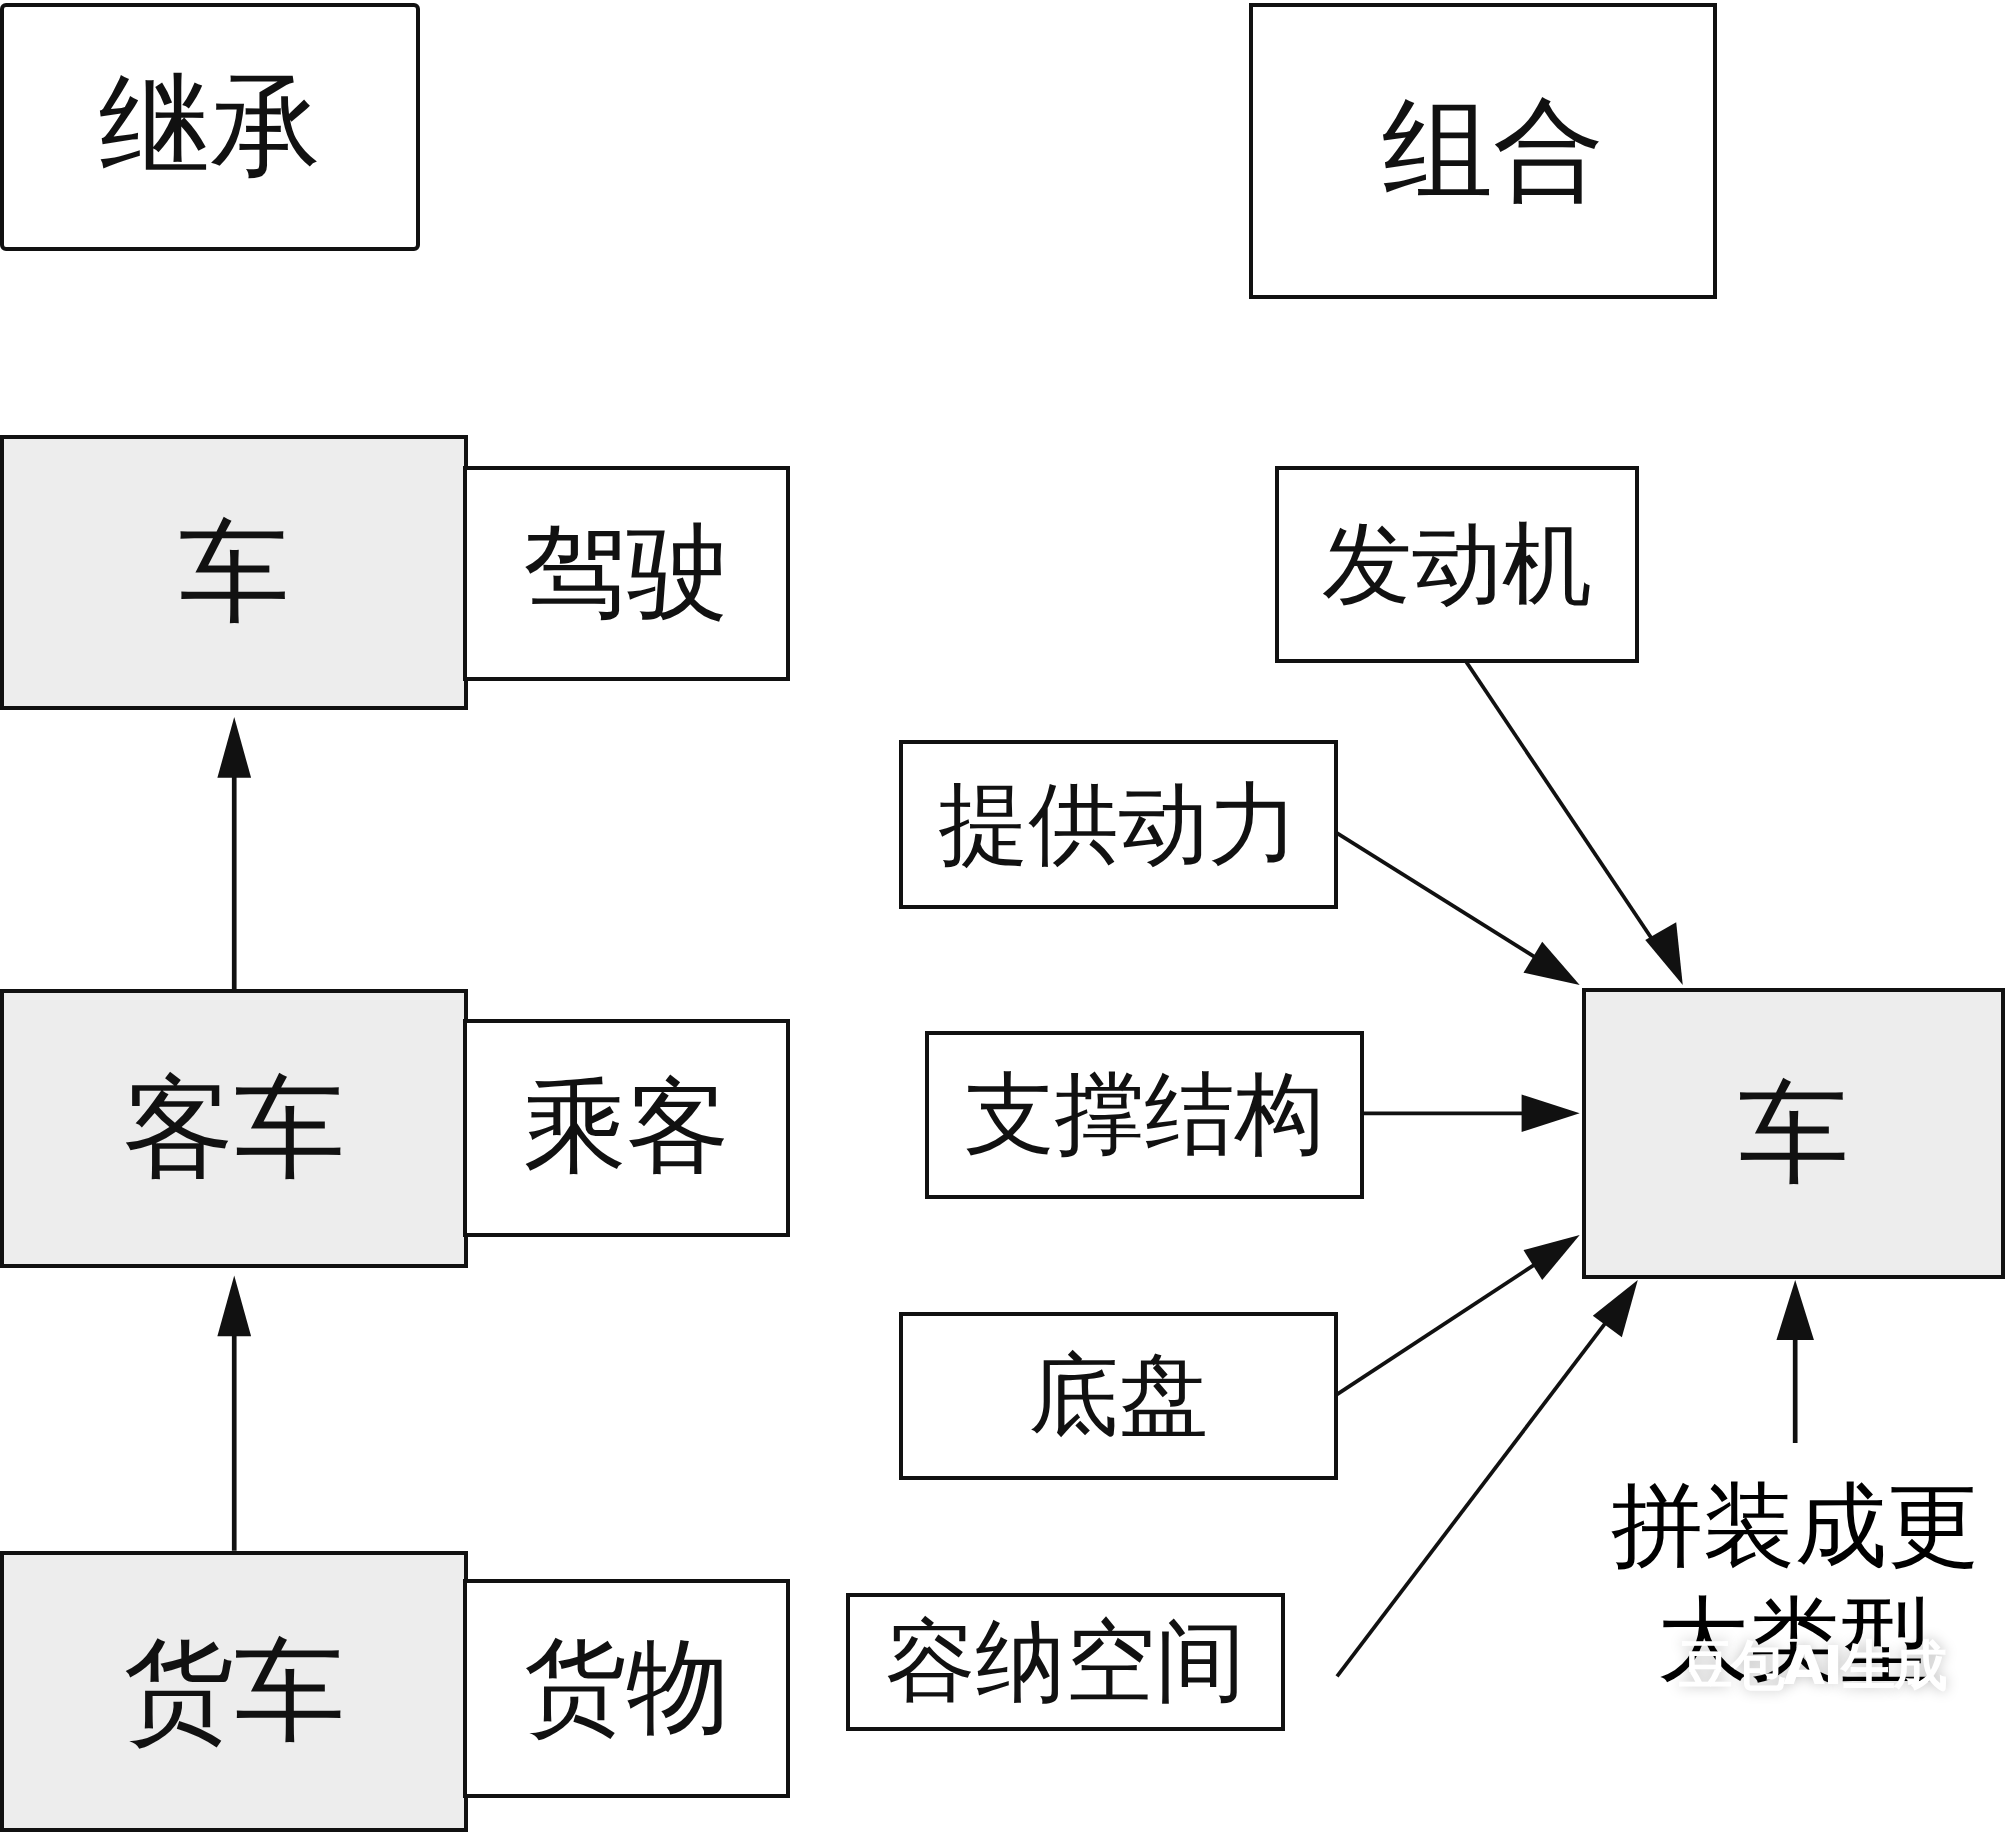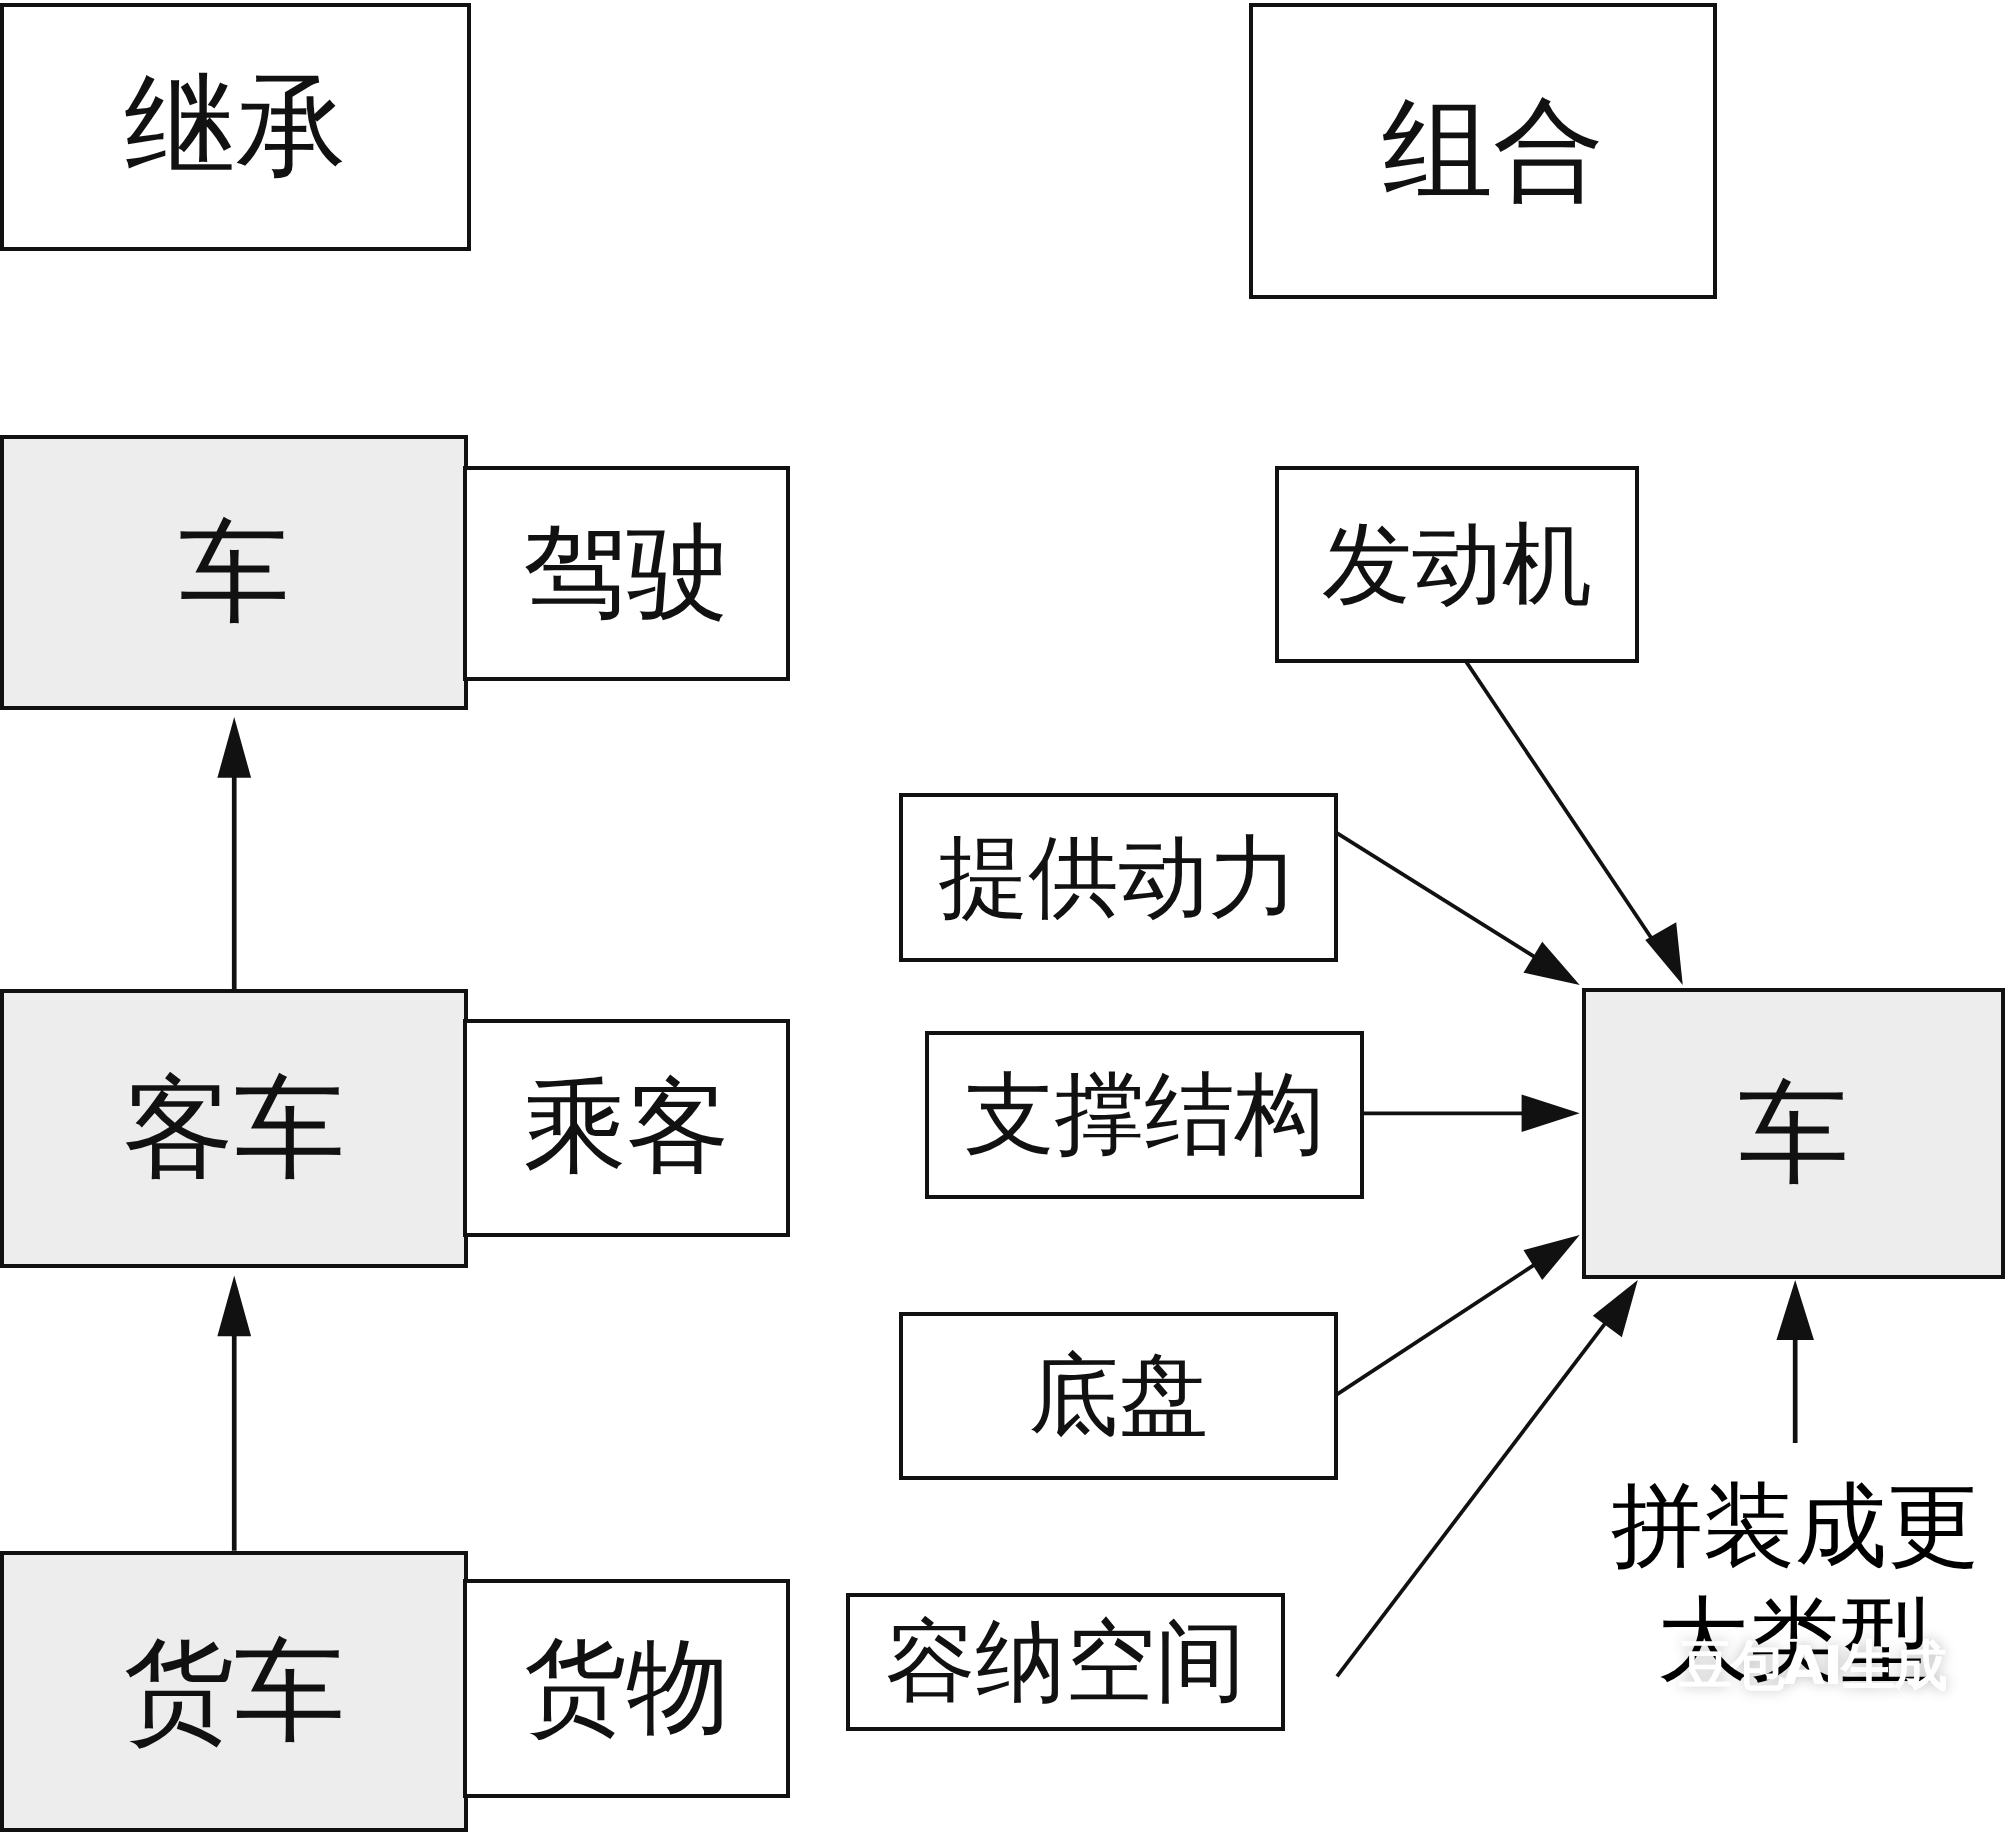--- a/index.html
+++ b/index.html
@@ -45,21 +45,21 @@
   <line x1="1427" y1="1488" x2="1660" y2="1335" stroke="#111" stroke-width="4"></line>
   <polygon points="1686,1318 1646,1366 1626,1334" fill="#111"></polygon>
 
   <line x1="1427" y1="1789" x2="1730" y2="1390" stroke="#111" stroke-width="4"></line>
   <polygon points="1748,1366 1731,1427 1700,1404" fill="#111"></polygon>
 
   <line x1="1916" y1="1540" x2="1916" y2="1395" stroke="#111" stroke-width="5"></line>
   <polygon points="1916,1366 1896,1430 1936,1430" fill="#111"></polygon>
 </svg>
 
-<div class="box white title" style="left:0px; top:2.8px; width:471px; height:248px;">
+<div class="box white title" style="left:0px; top:2.8px; width:420px; height:248px;border-radius:6px;">
   <span>继承</span>
 </div>
 <div class="box white title" style="left:1249px; top:2.8px; width:468px; height:296px;padding-left:20px;">
   <span>组合</span>
 </div>
 
 <div class="box gray main" style="left:0px; top:435px; width:468px; height:275px;">
   <span>车</span>
 </div>
 <div class="box white side" style="left:463px; top:466px; width:327px; height:215px;">
@@ -76,21 +76,21 @@
 <div class="box gray main" style="left:0px; top:1551px; width:468px; height:281px;">
   <span>货车</span>
 </div>
 <div class="box white side" style="left:463px; top:1579px; width:327px; height:219px;">
   <span>货物</span>
 </div>
 
 <div class="box white comp" style="left:1265px; top:466px; width:364px; height:197px;margin-left:10px;">
   <span>发动机</span>
 </div>
-<div class="box white comp" style="left:899px; top:793px; width:439px; height:169px;">
+<div class="box white comp" style="left:899px; top:740px; width:439px; height:169px;">
   <span>提供动力</span>
 </div>
 <div class="box white comp" style="left:925px; top:1031px; width:439px; height:168px;">
   <span>支撑结构</span>
 </div>
 <div class="box white comp" style="left:899px; top:1312px; width:439px; height:168px;">
   <span>底盘</span>
 </div>
 <div class="box white comp" style="left:846px; top:1593px; width:439px; height:138px;">
   <span>容纳空间</span>

